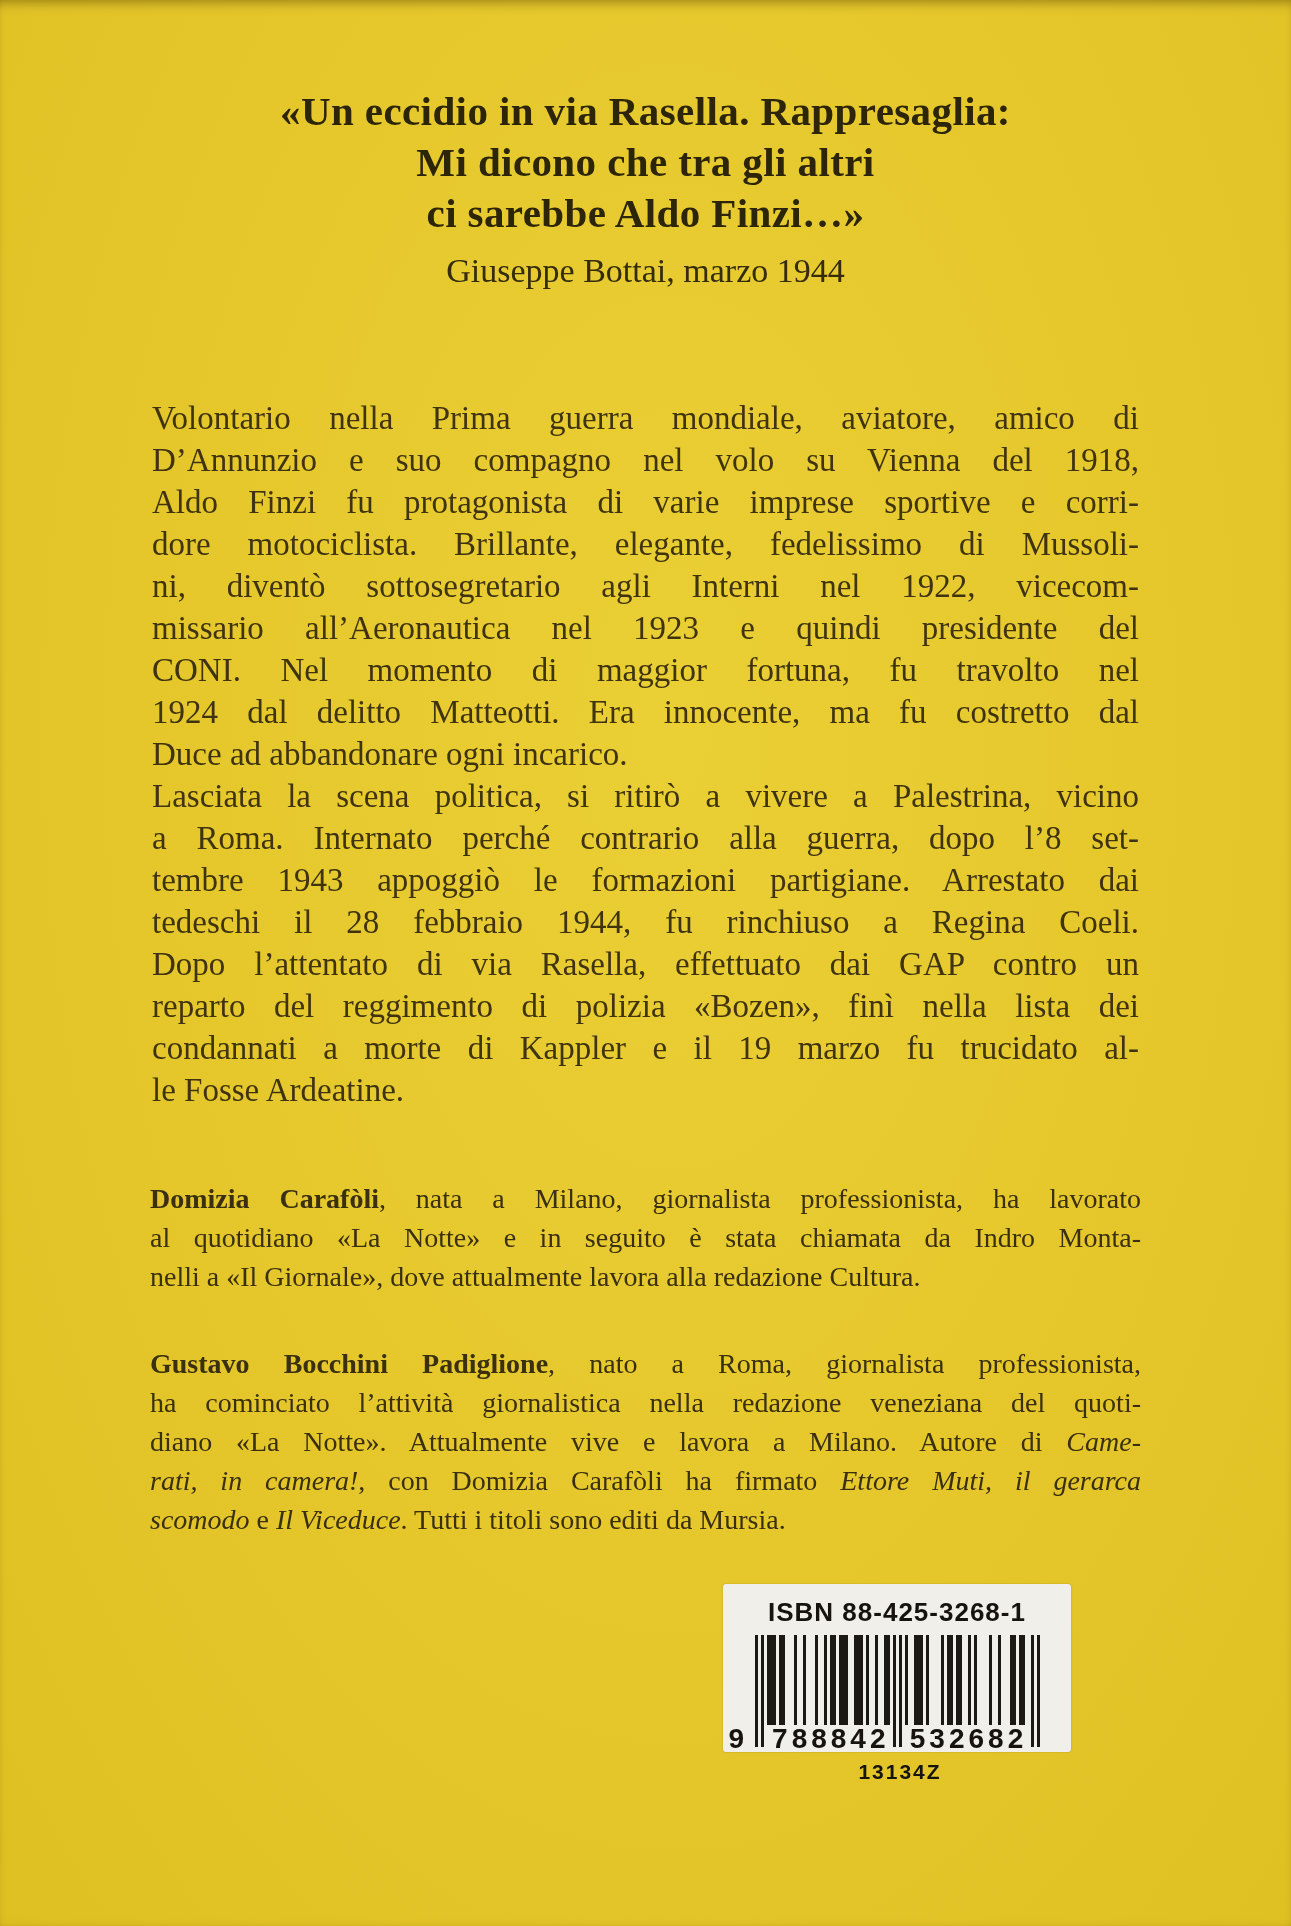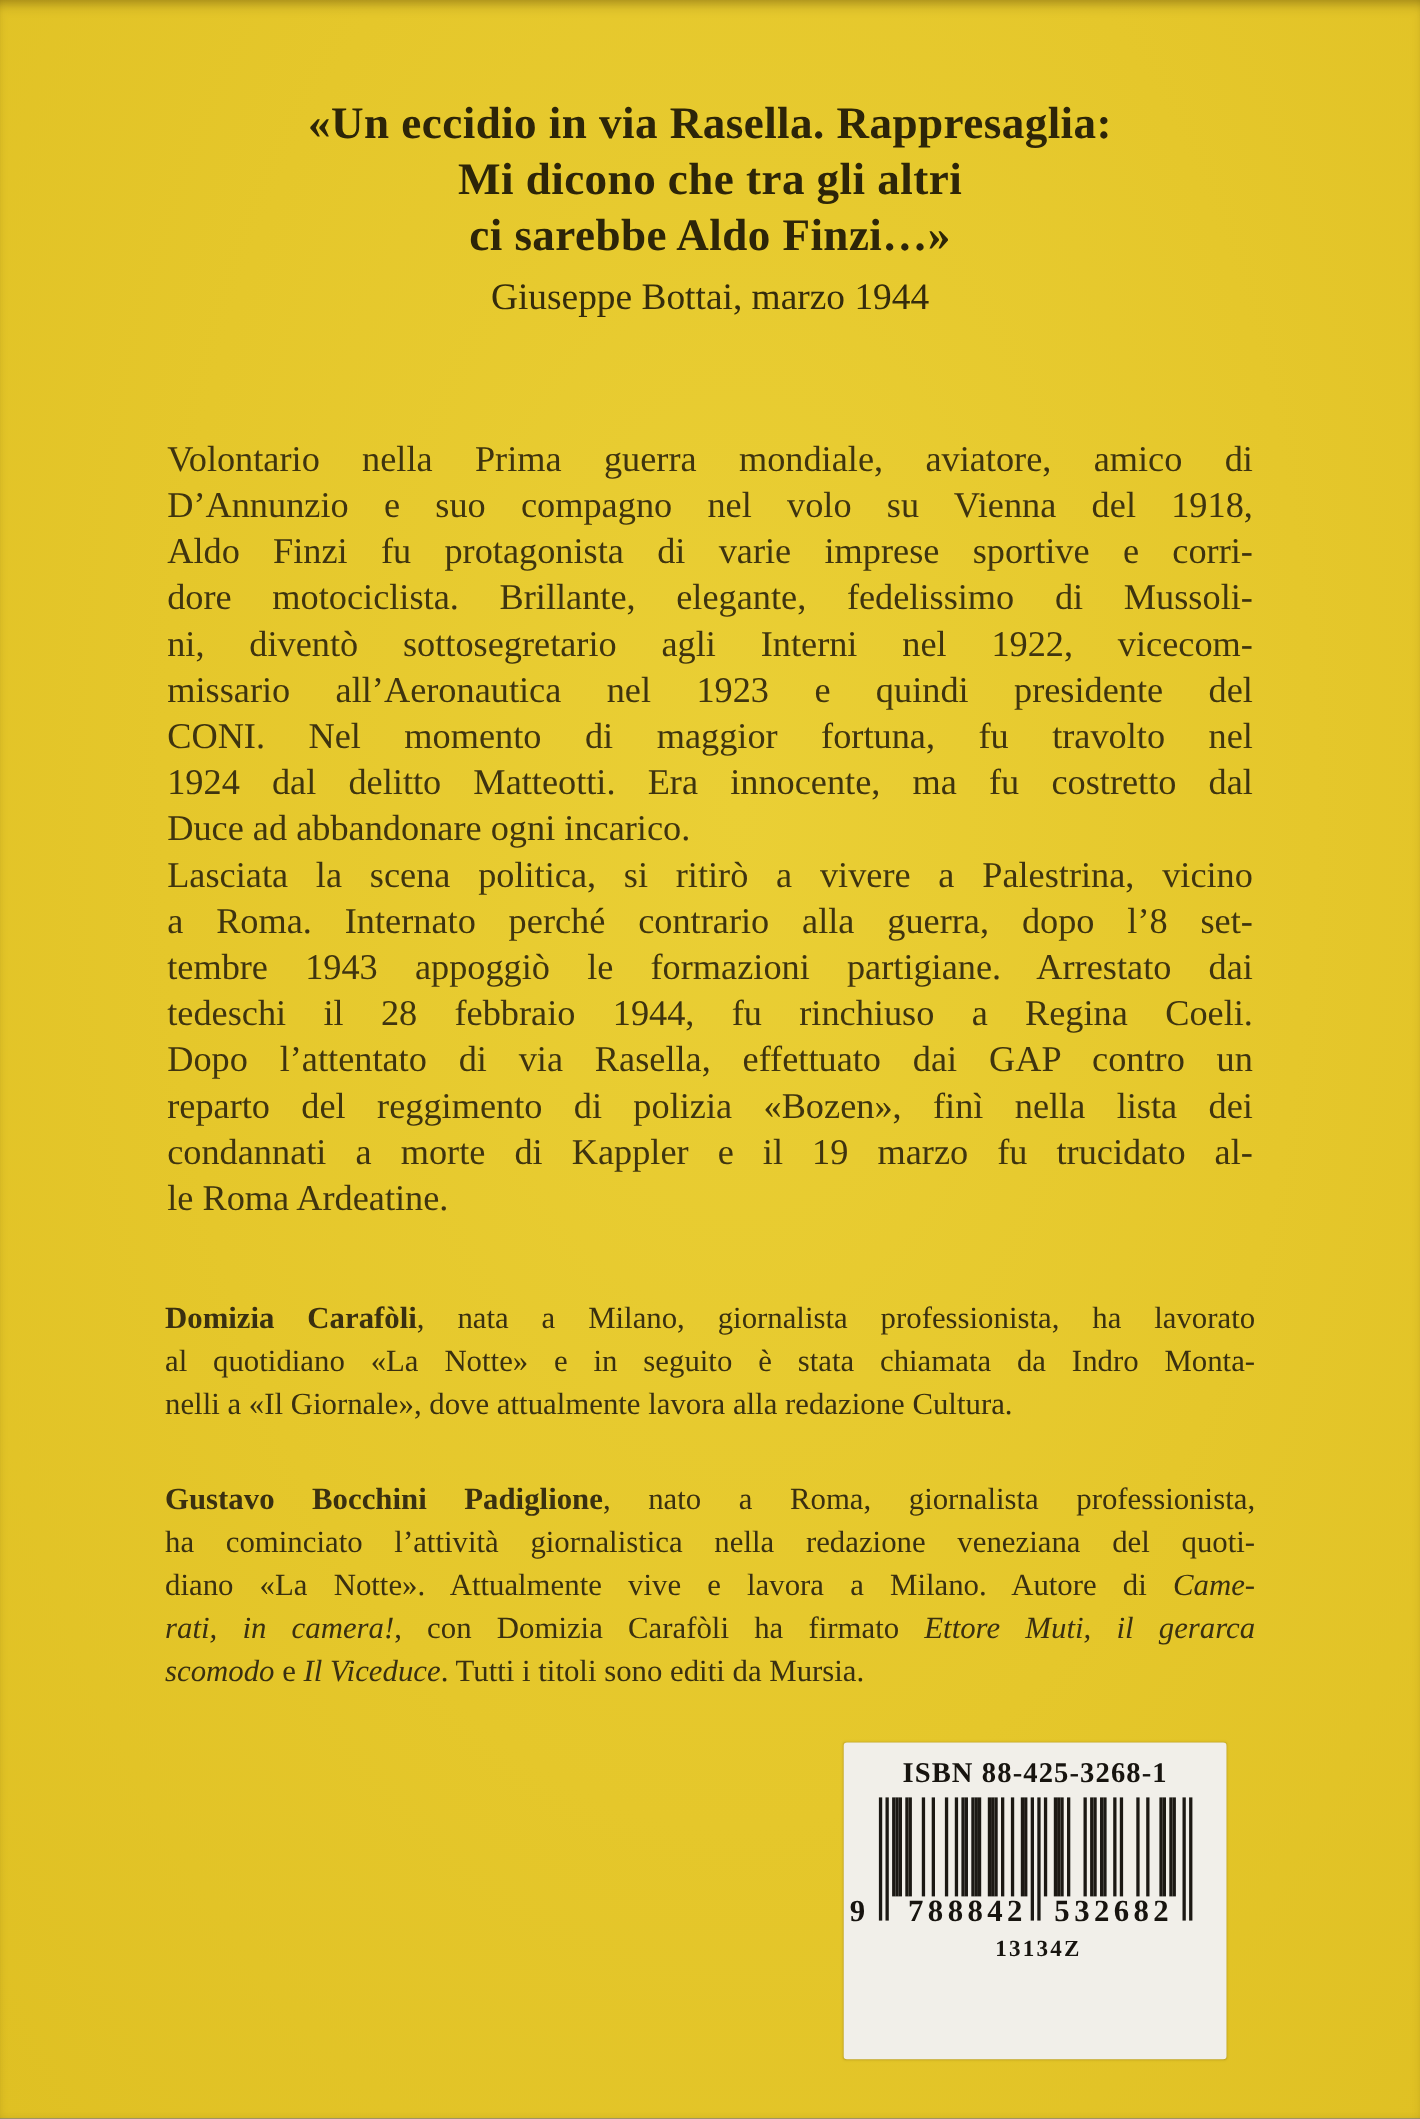--- a/index.html
+++ b/index.html
@@ -17,23 +17,23 @@
   .authors{margin:0 150px;color:#3a3010;}
   .author-note .line{font-size:28px;line-height:39px;text-align:justify;text-align-last:justify;}
   .author-note.first{margin-top:68px;}
   .author-note.second{margin-top:48px;}
   .line.last{text-align-last:left;}
   .seg{white-space:pre-wrap;}
   .seg.bold{font-weight:bold;}
   .seg.italic{font-style:italic;}
   
   .barcode-box{
-    position:absolute;left:767px;top:1584px;width:348px;height:288px;
+    position:absolute;left:723px;top:1584px;width:348px;height:168px;
     background:#f1efe9;border-radius:3px;box-shadow:0 0 2px rgba(120,100,20,.4);
-    font-family:Liberation Serif, serif;color:#17140f;
+    font-family:Liberation Sans, sans-serif;color:#17140f;
   }
   .isbn-label{margin-top:13px;text-align:center;font-size:26px;letter-spacing:1px;font-weight:bold;}
   .bars-wrap{position:relative;width:285px;margin:7px auto 0;height:124px;}
   .bars{position:absolute;left:0;top:0;display:flex;align-items:flex-start;}
   .bars .m{width:3px;}
   .bars .m.on{background:#1c1914;}
   .ean-digits{position:absolute;top:88px;left:0;width:100%;height:34px;font-size:28px;font-weight:bold;}
   .ean-lead{position:absolute;left:-26px;top:0;}
   .ean-g1{position:absolute;left:11px;width:124px;top:0;text-align:right;letter-spacing:4px;background:transparent;}
   .ean-g2{position:absolute;left:152px;width:124px;top:0;text-align:center;letter-spacing:4px;}
@@ -65,21 +65,21 @@
         <div class="line last">Duce ad abbandonare ogni incarico.</div>
       </div>
       <div class="paragraph">
         <div class="line">Lasciata la scena politica, si ritirò a vivere a Palestrina, vicino</div>
         <div class="line">a Roma. Internato perché contrario alla guerra, dopo l’8 set-</div>
         <div class="line">tembre 1943 appoggiò le formazioni partigiane. Arrestato dai</div>
         <div class="line">tedeschi il 28 febbraio 1944, fu rinchiuso a Regina Coeli.</div>
         <div class="line">Dopo l’attentato di via Rasella, effettuato dai GAP contro un</div>
         <div class="line">reparto del reggimento di polizia «Bozen», finì nella lista dei</div>
         <div class="line">condannati a morte di Kappler e il 19 marzo fu trucidato al-</div>
-        <div class="line last">le Roma Ardeatine.</div>
+        <div class="line last">le Fosse Ardeatine.</div>
       </div>
     </div>
 
   <div class="authors" id="author-notes">
       <div class="author-note first">
         <div class="line"><span class="seg bold">Domizia Carafòli</span><span class="seg">, nata a Milano, giornalista professionista, ha lavorato</span></div>
         <div class="line"><span class="seg">al quotidiano «La Notte» e in seguito è stata chiamata da Indro Monta-</span></div>
         <div class="line last"><span class="seg">nelli a «Il Giornale», dove attualmente lavora alla redazione Cultura.</span></div>
       </div>
       <div class="author-note second">

